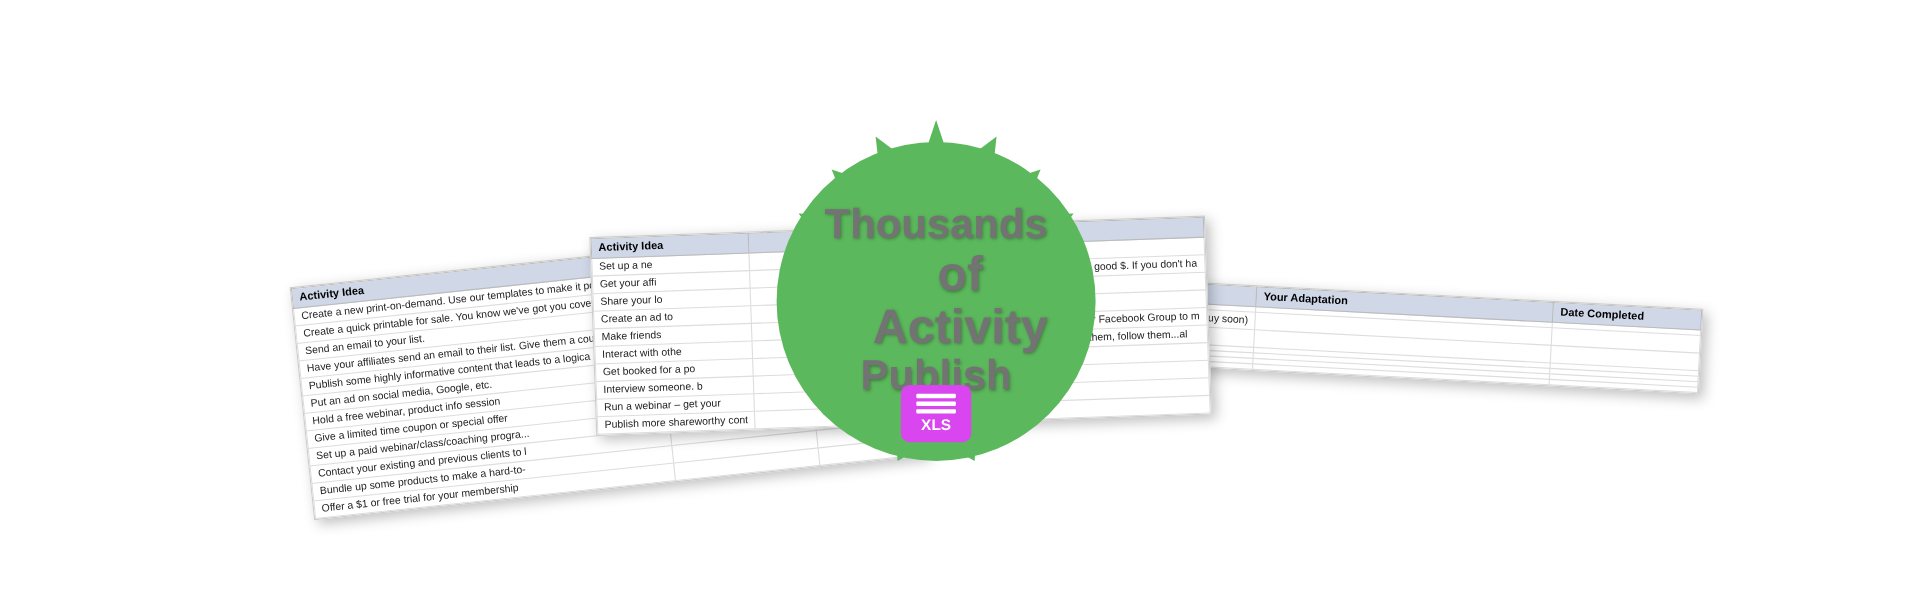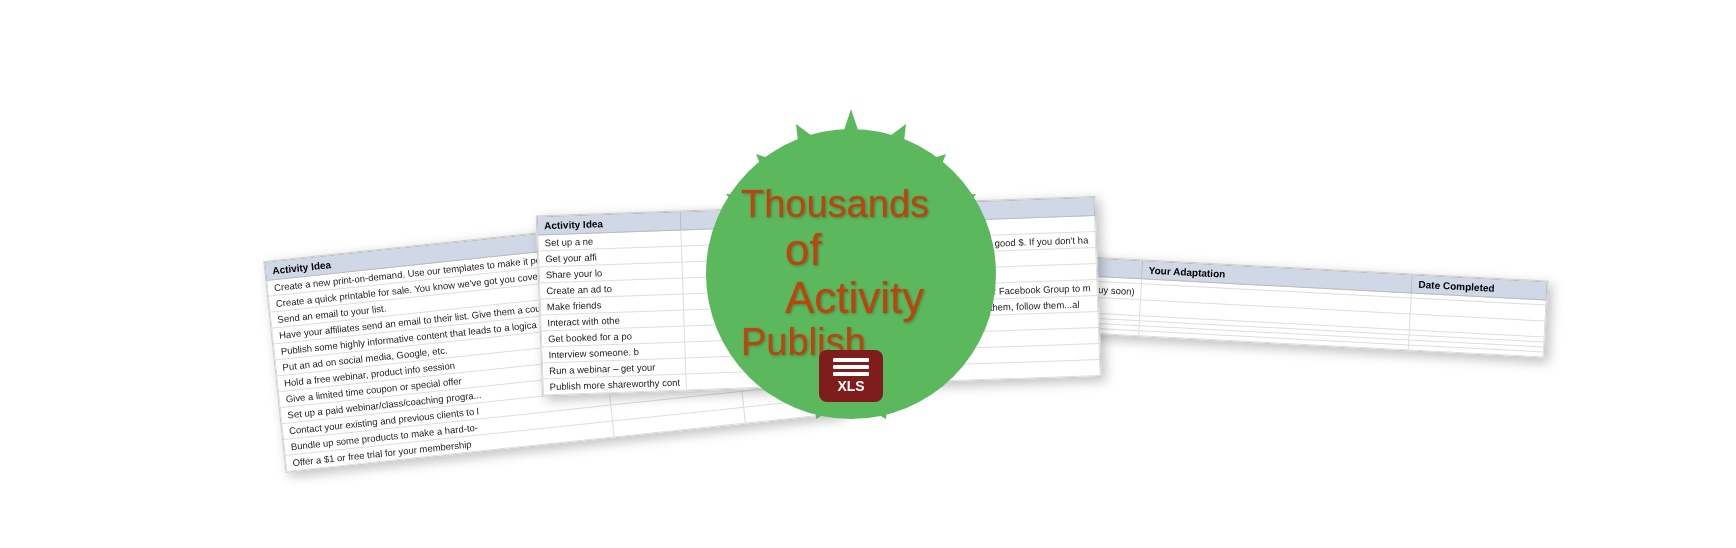--- a/index.html
+++ b/index.html
@@ -101,22 +101,23 @@
     .starburst-bg {
       position: absolute;
       top: 0; left: 0;
       width: 100%;
       height: 100%;
     }
 
     .badge-text {
       position: relative;
       z-index: 2;
-      color: #c2410c;
-      font-weight: normal;
+      text-align: center;
+      color: #737373;
+      font-weight: bold;
       text-shadow: 1px 1px 3px rgba(0,0,0,0.3);
       padding: 20px;
       max-width: 260px;
     }
 
     .badge-text .line1 {
       font-size: 38px;
       line-height: 1.1;
     }
 
@@ -136,21 +137,21 @@
       line-height: 1.1;
     }
 
     
     .xls-icon {
       position: absolute;
       bottom: 42px;
       left: 50%;
       transform: translateX(-50%);
       z-index: 3;
-      background: #7f1d1d;
+      background: #d946ef;
       border-radius: 8px;
       width: 64px;
       height: 52px;
       display: flex;
       align-items: center;
       justify-content: center;
       flex-direction: column;
     }
 
     .xls-icon .xls-lines {

